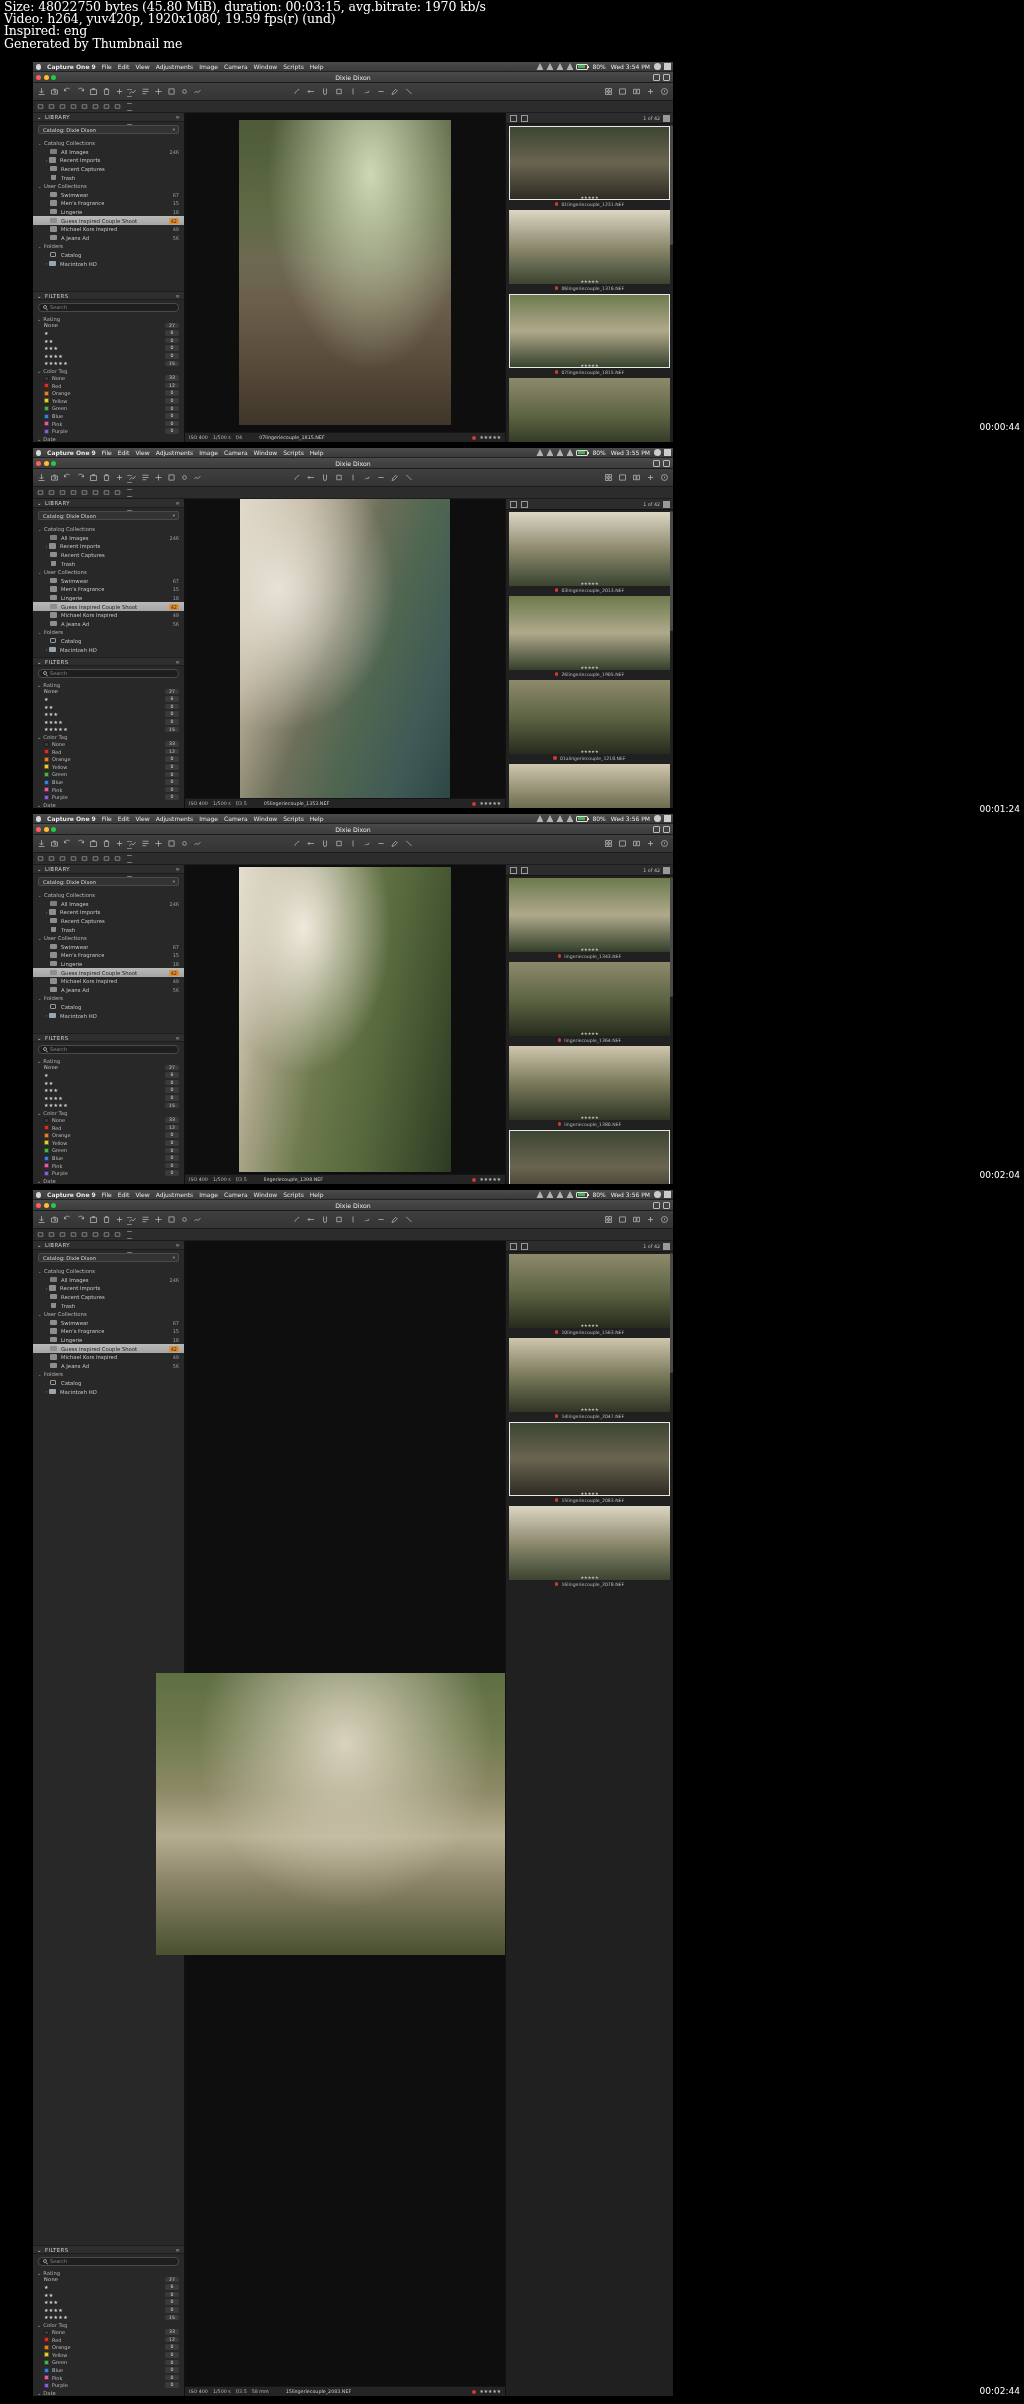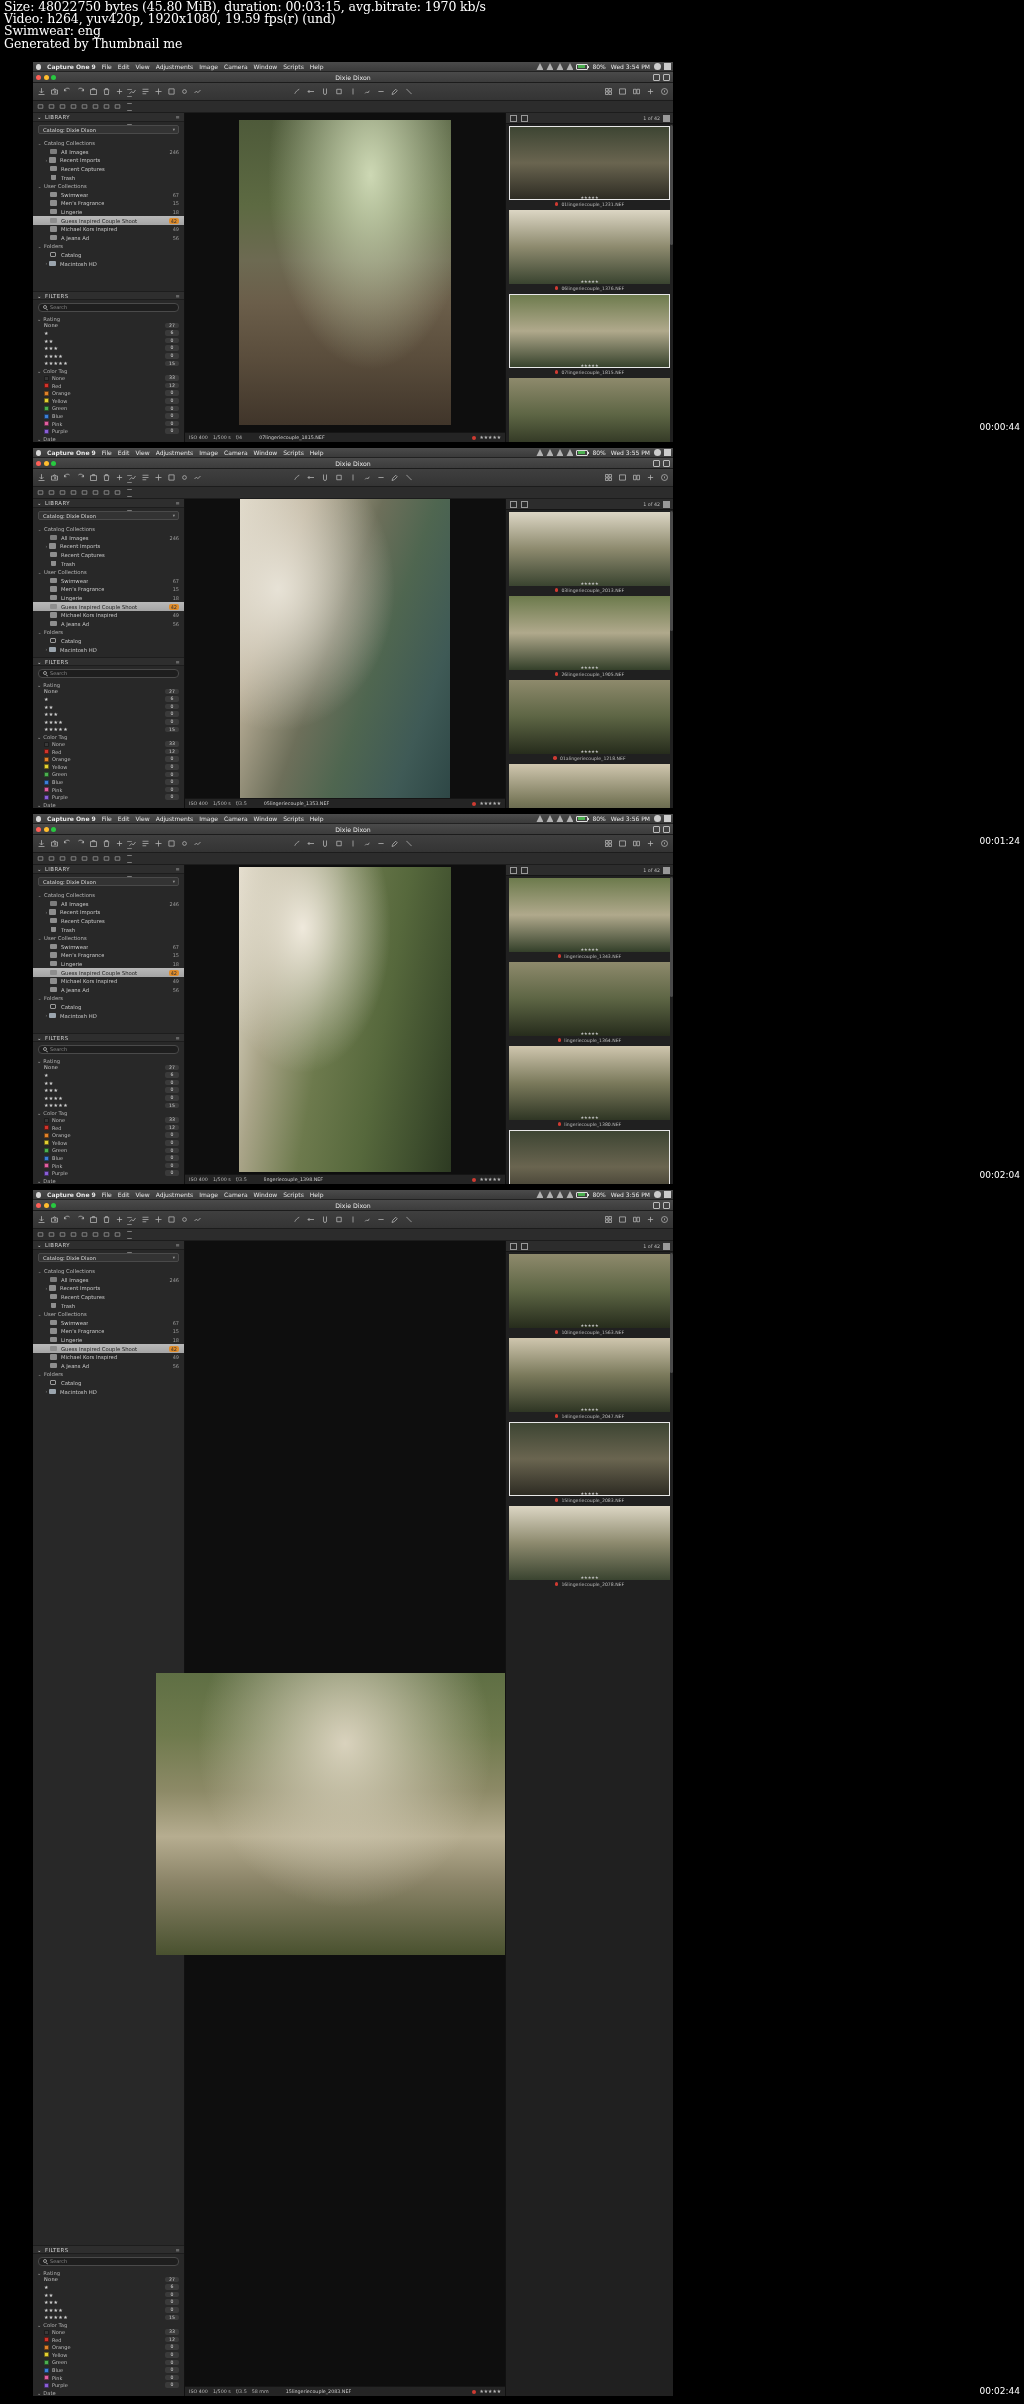--- a/index.html
+++ b/index.html
@@ -142,21 +142,21 @@
 
   
   .ph{ position:absolute; inset:0; }
 </style>
 </head>
 <body>
 
 <div class="meta">
   <div>Size: 48022750 bytes (45.80 MiB), duration: 00:03:15, avg.bitrate: 1970 kb/s</div>
   <div>Video: h264, yuv420p, 1920x1080, 19.59 fps(r) (und)</div>
-  <div>Swimwear: eng</div>
+  <div>Inspired: eng</div>
   <div>Generated by Thumbnail me</div>
 </div>
 
 <div id="frames-root">
     <div class="frame" style="top: 62px; height: 380px;">
       <div class="c1">
         <div class="menubar">
           <span class="apple"></span>
           <span class="mi app">Capture One 9</span>
           <span class="mi">File</span>
@@ -1124,21 +1124,21 @@
               </div>
               <div class="thumb">
                 <div class="im" style="background: linear-gradient(rgb(207, 198, 174), rgb(123, 122, 92), rgb(47, 54, 36));"></div>
               </div>
             </div>
             <div class="scroll"></div>
           </div>
         </div>
       </div>
     </div>
-    <div class="tstamp" style="top: 836px;">00:01:24</div>
+    <div class="tstamp" style="top: 804px;">00:01:24</div>
     <div class="frame" style="top: 814px; height: 370px;">
       <div class="c1">
         <div class="menubar">
           <span class="apple"></span>
           <span class="mi app">Capture One 9</span>
           <span class="mi">File</span>
           <span class="mi">Edit</span>
           <span class="mi">View</span>
           <span class="mi">Adjustments</span>
           <span class="mi">Image</span>

